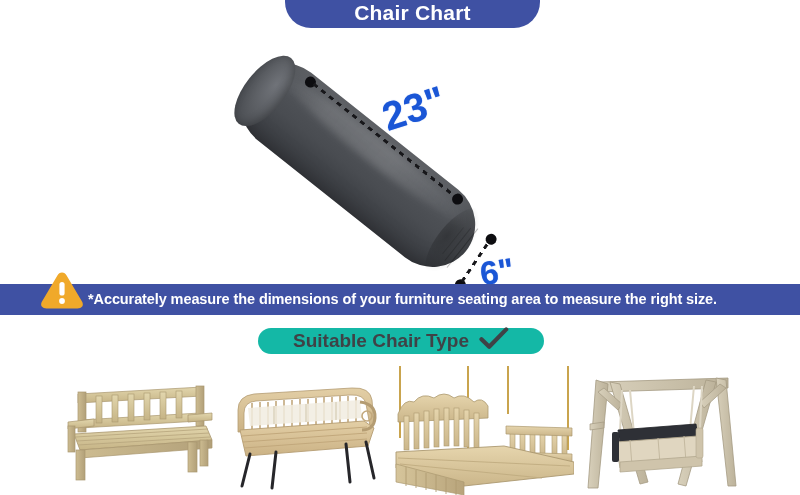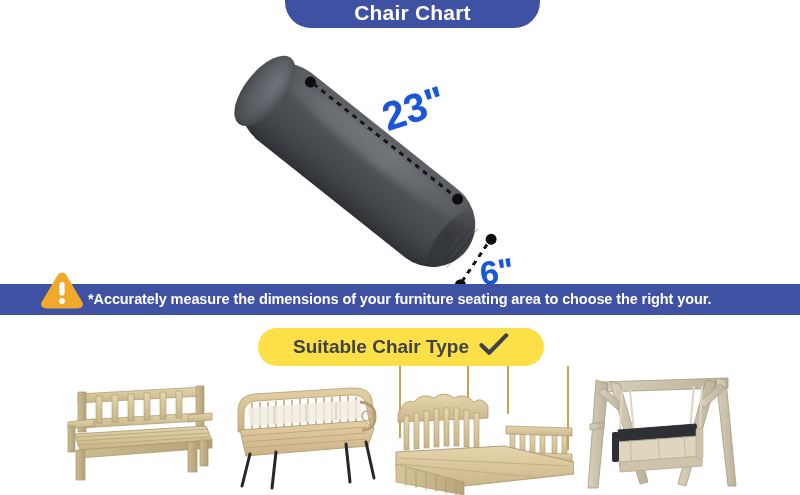--- a/index.html
+++ b/index.html
@@ -115,22 +115,22 @@
     position:absolute;left:88px;top:286px;
     color:#ffffff;font-size:14.5px;font-weight:bold;
     line-height:27px;white-space:nowrap;letter-spacing:-.1px;
   }
   .warn-icon{
     position:absolute;left:40px;top:270px;width:44px;height:40px;
   }
 
   
   .chair-pill{
-    position:absolute;left:258px;top:328px;width:286px;height:38px;
-    background:#fde047;border-radius:19px;
+    position:absolute;left:258px;top:328px;width:286px;height:26px;
+    background:#14b8a6;border-radius:19px;
     display:flex;align-items:center;justify-content:center;gap:10px;
     box-sizing:border-box;
   }
   .chair-pill .lab{
     color:#3f4246;font-size:19px;font-weight:bold;line-height:22px;
     white-space:nowrap;
   }
   .chair-pill .chk{display:block;}
 
   
@@ -183,21 +183,21 @@
   <div class="warnbar"></div>
   <div class="warn-icon">
     <svg viewBox="0 0 44 40" xmlns="http://www.w3.org/2000/svg">
       <path d="M22 2.5 C24.1 2.5 25.6 3.7 26.6 5.4 L42.0 31.6 C43.0 33.4 43.2 35.2 42.2 36.6
                C41.2 38.0 39.5 38.4 37.5 38.4 L6.5 38.4 C4.5 38.4 2.8 38.0 1.8 36.6
                C0.8 35.2 1.0 33.4 2.0 31.6 L17.4 5.4 C18.4 3.7 19.9 2.5 22 2.5 Z" fill="#f0a92a"></path>
       <rect x="19.4" y="12.0" width="5.2" height="13.6" rx="2.6" fill="#ffffff"></rect>
       <circle cx="22" cy="31.0" r="2.9" fill="#ffffff"></circle>
     </svg>
   </div>
-  <div class="warn-text">*Accurately measure the dimensions of your furniture seating area to choose the right your.</div>
+  <div class="warn-text">*Accurately measure the dimensions of your furniture seating area to measure the right size.</div>
 
   <div class="chair-pill">
     <span class="lab">Suitable Chair Type</span>
     <span class="chk">
       <svg width="30" height="26" viewBox="0 0 30 26" xmlns="http://www.w3.org/2000/svg">
         <path d="M2.5 13.2 L10.2 20.8 L27.2 3.4" fill="none" stroke="#3f4246" stroke-width="4.2" stroke-linecap="round" stroke-linejoin="round"></path>
       </svg>
     </span>
   </div>
 

